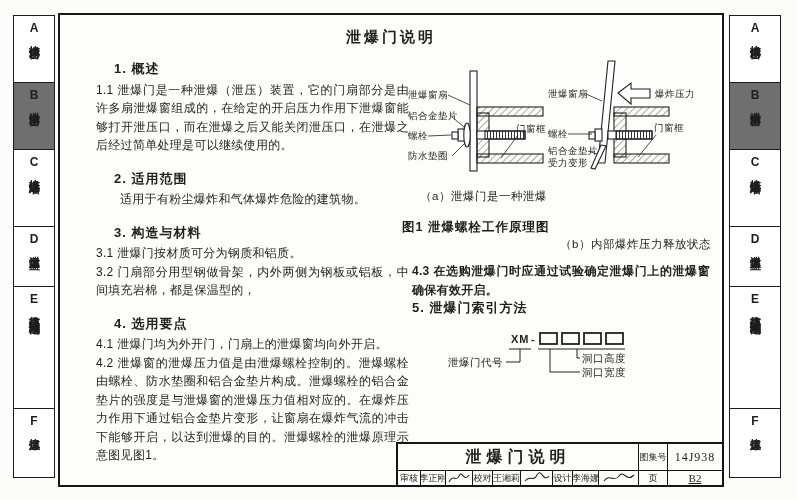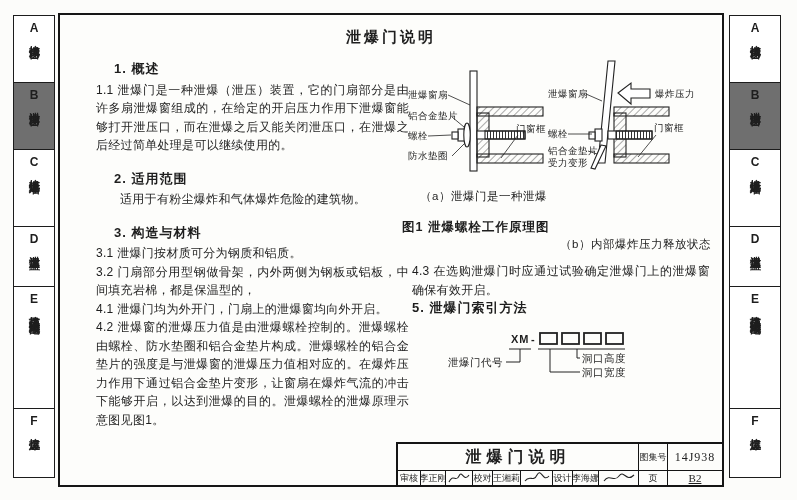--- a/index.html
+++ b/index.html
@@ -27,21 +27,21 @@
            line-height:18.5px;text-align:justify;letter-spacing:0.3px;}
   .leftcol h3{font-size:13px;font-weight:bold;margin:0 0 2px 18px;letter-spacing:1px;}
   .leftcol h3.gap{margin-top:15px;}
   .leftcol p{margin:0;}
   .indent{text-indent:2em;}
   
   .cap{position:absolute;font-size:11.5px;letter-spacing:0.5px;}
   .fig-title{position:absolute;left:402px;top:219px;width:306px;text-align:left;
              font-size:12.5px;font-weight:bold;letter-spacing:1px;}
   .p43{position:absolute;left:412px;top:250px;width:298px;font-size:12px;
-       line-height:18.5px;text-align:justify;letter-spacing:0.3px;}
+       line-height:18.5px;text-align:justify;letter-spacing:0.3px;font-weight:bold;}
   .s5h{position:absolute;left:412px;top:299px;font-size:13px;font-weight:bold;letter-spacing:1px;}
   svg text{font-size:9.5px;fill:#1e1e1e;letter-spacing:0.5px;}
   svg.idx text{font-size:10.5px;}
   svg.idx text.code{font-size:11px;font-weight:bold;letter-spacing:1px;}
   
   .tb{position:absolute;left:396px;top:442px;width:328px;height:45px;
       border:2px solid #151515;box-sizing:border-box;background:#fdfdfb;
       display:flex;flex-direction:column;}
   .tb-row1{height:26px;display:flex;border-bottom:1.5px solid #151515;}
   .tb-row2{flex:1;display:flex;}
@@ -120,20 +120,21 @@
   <div class="doc-title">泄爆门说明</div>
 
   <div class="leftcol">
     <h3>1.  概述</h3>
     <p>1.1 泄爆门是一种泄爆（泄压）装置，它的门扇部分是由许多扇泄爆窗组成的，在给定的开启压力作用下泄爆窗能够打开泄压口，而在泄爆之后又能关闭泄压口，在泄爆之后经过简单处理是可以继续使用的。</p>
     <h3 class="gap">2.  适用范围</h3>
     <p class="indent">适用于有粉尘爆炸和气体爆炸危险的建筑物。</p>
     <h3 class="gap">3.  构造与材料</h3>
     <p>3.1 泄爆门按材质可分为钢质和铝质。</p>
     <p>3.2 门扇部分用型钢做骨架，内外两侧为钢板或铝板，中间填充岩棉，都是保温型的，</p>
+    <h3 class="gap">4.  选用要点</h3>
     <p>4.1 泄爆门均为外开门，门扇上的泄爆窗均向外开启。</p>
     <p>4.2 泄爆窗的泄爆压力值是由泄爆螺栓控制的。泄爆螺栓由螺栓、防水垫圈和铝合金垫片构成。泄爆螺栓的铝合金垫片的强度是与泄爆窗的泄爆压力值相对应的。在爆炸压力作用下通过铝合金垫片变形，让窗扇在爆炸气流的冲击下能够开启，以达到泄爆的目的。泄爆螺栓的泄爆原理示意图见图1。</p>
   </div>
 
   <svg style="position:absolute;left:402px;top:57px;" width="306" height="132" viewBox="0 0 306 132">
     <defs>
       <pattern id="hatch" width="5" height="5" patternUnits="userSpaceOnUse" patternTransform="rotate(45)">
         <line x1="0" y1="0" x2="0" y2="5" stroke="#555" stroke-width="1"></line>
       </pattern>
       <pattern id="thread" width="3" height="8" patternUnits="userSpaceOnUse">

